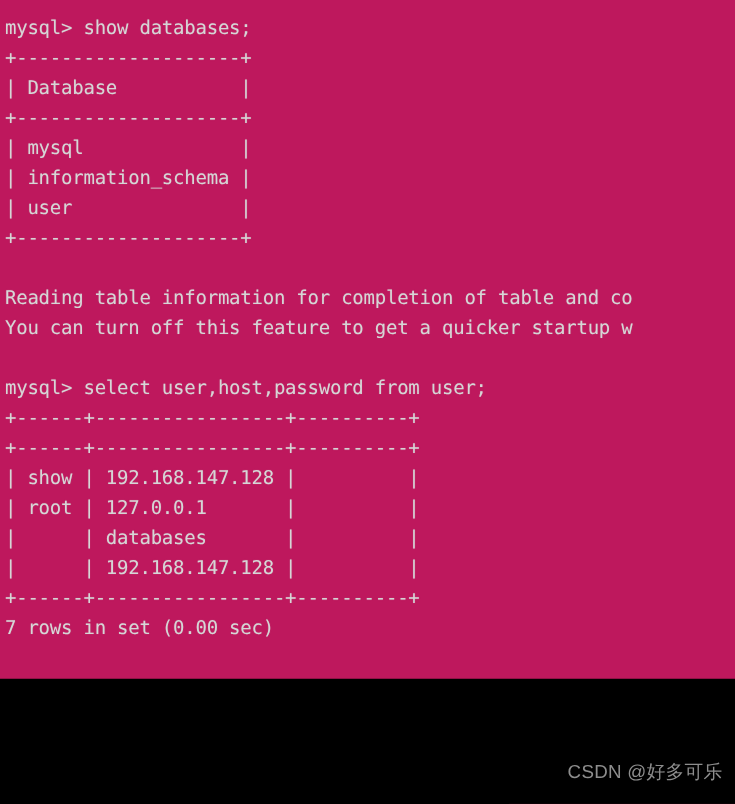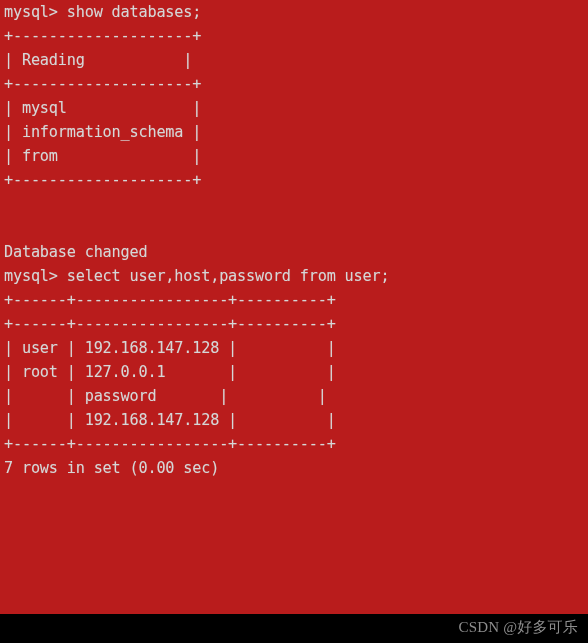--- a/index.html
+++ b/index.html
@@ -12,69 +12,70 @@
     height: 643px;
     overflow: hidden;
     position: relative;
     font-family: "DejaVu Sans Mono", "Liberation Mono", monospace;
   }
   #terminal {
     position: absolute;
     left: 0;
     top: 0;
     width: 588px;
-    height: 614px;
-    background: #b91c1c;
+    height: 543px;
+    background: #be185d;
     box-sizing: border-box;
-    padding: 0 0 0 4px;
+    padding: 10px 0 0 4px;
     overflow: hidden;
   }
   .line {
     font-family: "DejaVu Sans Mono", "Liberation Mono", monospace;
     font-size: 15.2px;
     line-height: 24px;
     height: 24px;
     color: #d6d6d6;
     white-space: pre;
     letter-spacing: -0.18px;
     text-shadow: 0 0 1px rgba(200,200,200,0.35);
   }
   .line.blank {
     color: transparent;
   }
   #watermark {
     position: absolute;
     right: 10px;
-    bottom: 6px;
-    font-family: Liberation Serif, serif;
+    bottom: 16px;
+    font-family: Liberation Sans, sans-serif;
     font-size: 15px;
     color: #8d8d8d;
     white-space: pre;
     letter-spacing: 0.2px;
   }
 </style>
 </head>
 <body>
 
 <div id="terminal">
   <div class="line">mysql&gt; show databases;</div>
   <div class="line">+--------------------+</div>
-  <div class="line">| Reading           |</div>
+  <div class="line">| Database           |</div>
   <div class="line">+--------------------+</div>
   <div class="line">| mysql              |</div>
   <div class="line">| information_schema |</div>
-  <div class="line">| from               |</div>
+  <div class="line">| user               |</div>
   <div class="line">+--------------------+</div>
   <div class="line blank"></div>
+  <div class="line">Reading table information for completion of table and co</div>
+  <div class="line">You can turn off this feature to get a quicker startup w</div>
   <div class="line blank"></div>
-  <div class="line">Database changed</div>
   <div class="line">mysql&gt; select user,host,password from user;</div>
   <div class="line">+------+-----------------+----------+</div>
   <div class="line">+------+-----------------+----------+</div>
-  <div class="line">| user | 192.168.147.128 |          |</div>
+  <div class="line">| show | 192.168.147.128 |          |</div>
   <div class="line">| root | 127.0.0.1       |          |</div>
-  <div class="line">|      | password       |          |</div>
+  <div class="line">|      | databases       |          |</div>
   <div class="line">|      | 192.168.147.128 |          |</div>
   <div class="line">+------+-----------------+----------+</div>
   <div class="line">7 rows in set (0.00 sec)</div>
 </div>
 
 <div id="watermark">CSDN @好多可乐</div>
 
 </body></html>

